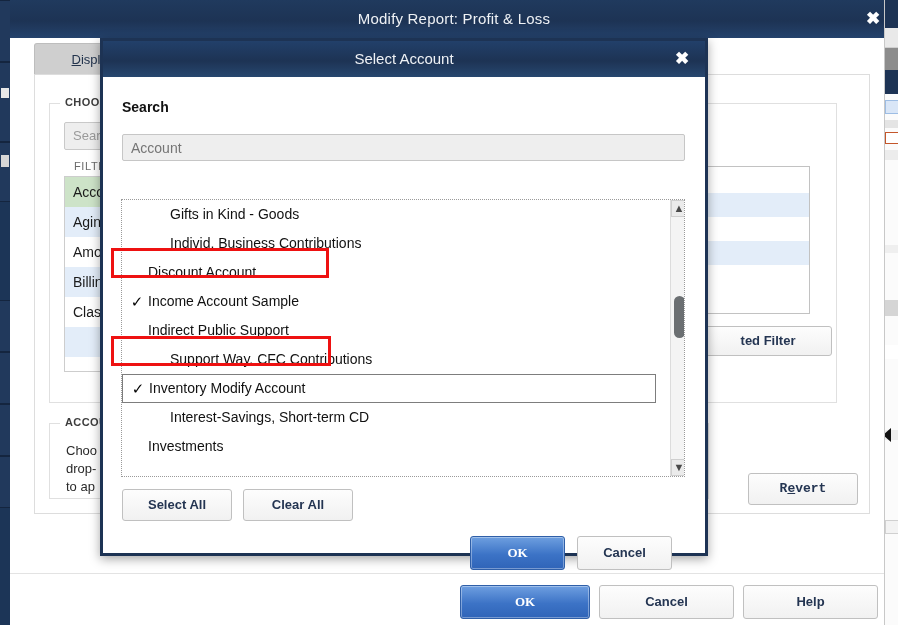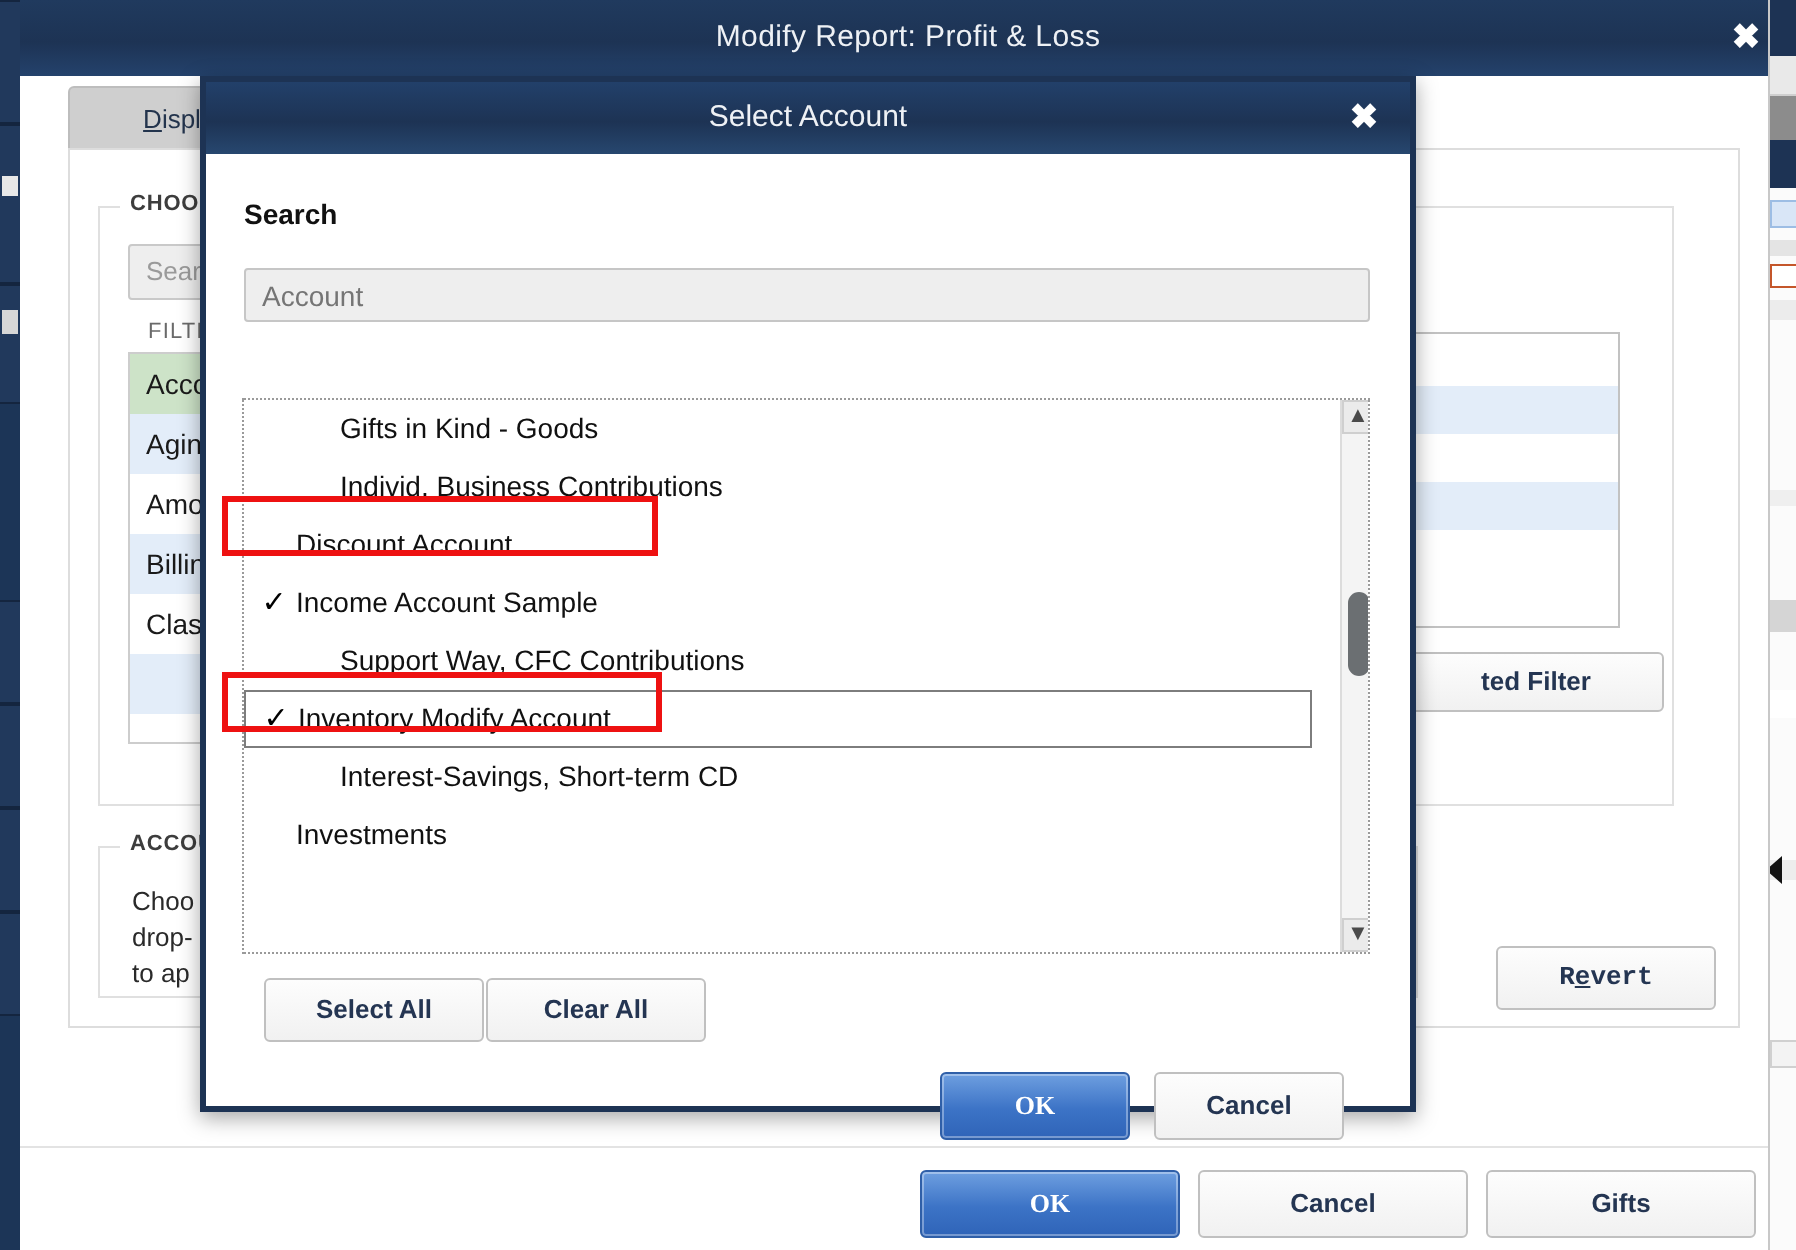--- a/index.html
+++ b/index.html
@@ -256,21 +256,21 @@
   .sb-arrow .glyph {
     position: absolute; left: 0; top: 0; width: 14px; height: 15px;
     font-size: 11px; line-height: 15px; text-align: center; color: #4a4a4a;
   }
   .sb-thumb {
     position: absolute; left: 3px; top: 96px; width: 11px; height: 42px;
     background: #6b6f72; border-radius: 6px; cursor: pointer;
   }
 
   
-  #btn-select-all { position: absolute; left: 19px; top: 412px; width: 110px; height: 32px; line-height: 30px; margin-left: 10px; }
+  #btn-select-all { position: absolute; left: 19px; top: 412px; width: 110px; height: 32px; line-height: 30px; }
   #btn-clear-all  { position: absolute; left: 140px; top: 412px; width: 110px; height: 32px; line-height: 30px; }
   #btn-ok-modal   { position: absolute; left: 367px; top: 459px; width: 95px; height: 34px; line-height: 32px; }
   #btn-cancel-modal { position: absolute; left: 474px; top: 459px; width: 95px; height: 34px; line-height: 32px; }
 </style>
 </head>
 <body>
 
 <div id="screen">
 
   <div class="left-strip">
@@ -338,21 +338,21 @@
           <div class="btn" id="btn-advanced-filter">ted Filter</div>
         </div>
 
         <div class="btn" id="btn-revert"><span>R</span><u>e</u><span>vert</span></div>
       </div>
 
       <div class="parent-footer-sep"></div>
 
       <div class="btn btn-primary" id="btn-ok-parent">OK</div>
       <div class="btn" id="btn-cancel-parent">Cancel</div>
-      <div class="btn" id="btn-help-parent">Gifts</div>
+      <div class="btn" id="btn-help-parent">Help</div>
     </div>
   </div>
 
   <div class="right-sliver">
     <div class="rs-blk" style="top:0;height:28px;background:#1d3354;"></div>
     <div class="rs-blk" style="top:28px;height:20px;background:#e9e9e9;border-bottom:1px solid #cfcfcf;"></div>
     <div class="rs-blk" style="top:48px;height:22px;background:#8c8c8c;"></div>
     <div class="rs-blk" style="top:70px;height:24px;background:#1d3354;"></div>
     <div class="rs-blk" style="top:100px;height:14px;background:#d9e6f7;border:1px solid #9dbde4;"></div>
     <div class="rs-blk" style="top:120px;height:8px;background:#e4e4e4;"></div>
@@ -394,20 +394,24 @@
           <div class="acct-row lvl0">
             <span class="acct-check"></span>
             <span class="acct-name">Discount Account</span>
           </div>
 
           <div class="acct-row lvl0">
             <span class="acct-check">✓</span>
             <span class="acct-name">Income Account Sample</span>
           </div>
 
+          <div class="acct-row lvl0">
+            <span class="acct-check"></span>
+            <span class="acct-name">Indirect Public Support</span>
+          </div>
 
           <div class="acct-row lvl1">
             <span class="acct-check"></span>
             <span class="acct-name">Support Way, CFC Contributions</span>
           </div>
 
           <div class="acct-row lvl0 selected">
             <span class="acct-check">✓</span>
             <span class="acct-name">Inventory Modify Account</span>
           </div>

